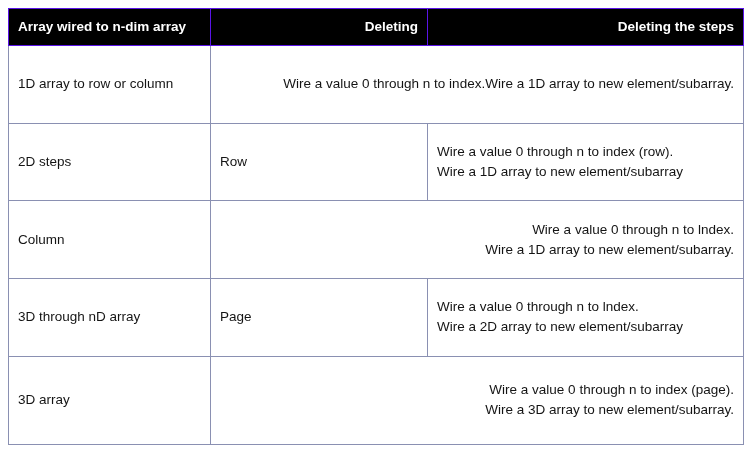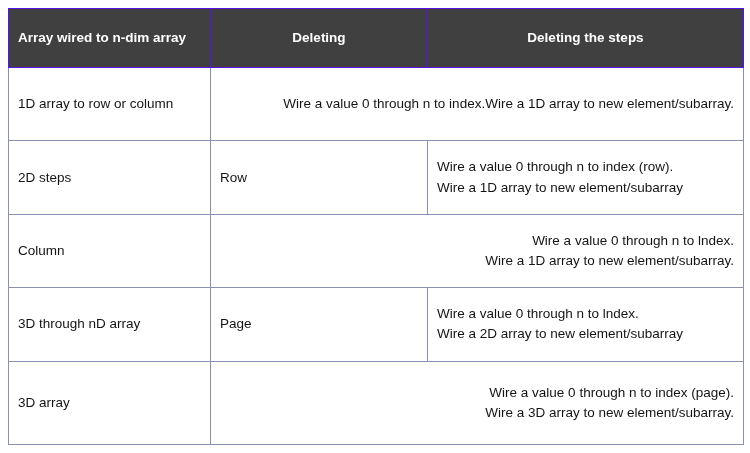--- a/index.html
+++ b/index.html
@@ -29,33 +29,33 @@
   table.grid th, table.grid td {
     border: 1px solid #8a90b2;
     vertical-align: middle;
     padding: 0 9px;
     font-size: 13.5px;
     line-height: 1.5;
     color: #141414;
     font-weight: 400;
   }
   table.grid thead th {
-    background: #404040;
+    background: #000000;
     color: #ffffff;
     font-weight: bold;
     font-size: 13.5px;
     height: 34px;
-    padding: 12px 9px;
+    padding: 1px 9px;
     border-color: #5a14e8;
   }
   thead th.hdr-left {
     text-align: left;
   }
   thead th.hdr-center {
-    text-align: center;
+    text-align: right;
   }
   col.c1 { width: 202px; }
   col.c2 { width: 217px; }
   col.c3 { width: 316px; }
 
   tr.r-tall td { height: 66px; }
   tr.r-last td { height: 75px; }
 
   td.cell-steps .ln {
     display: block;

